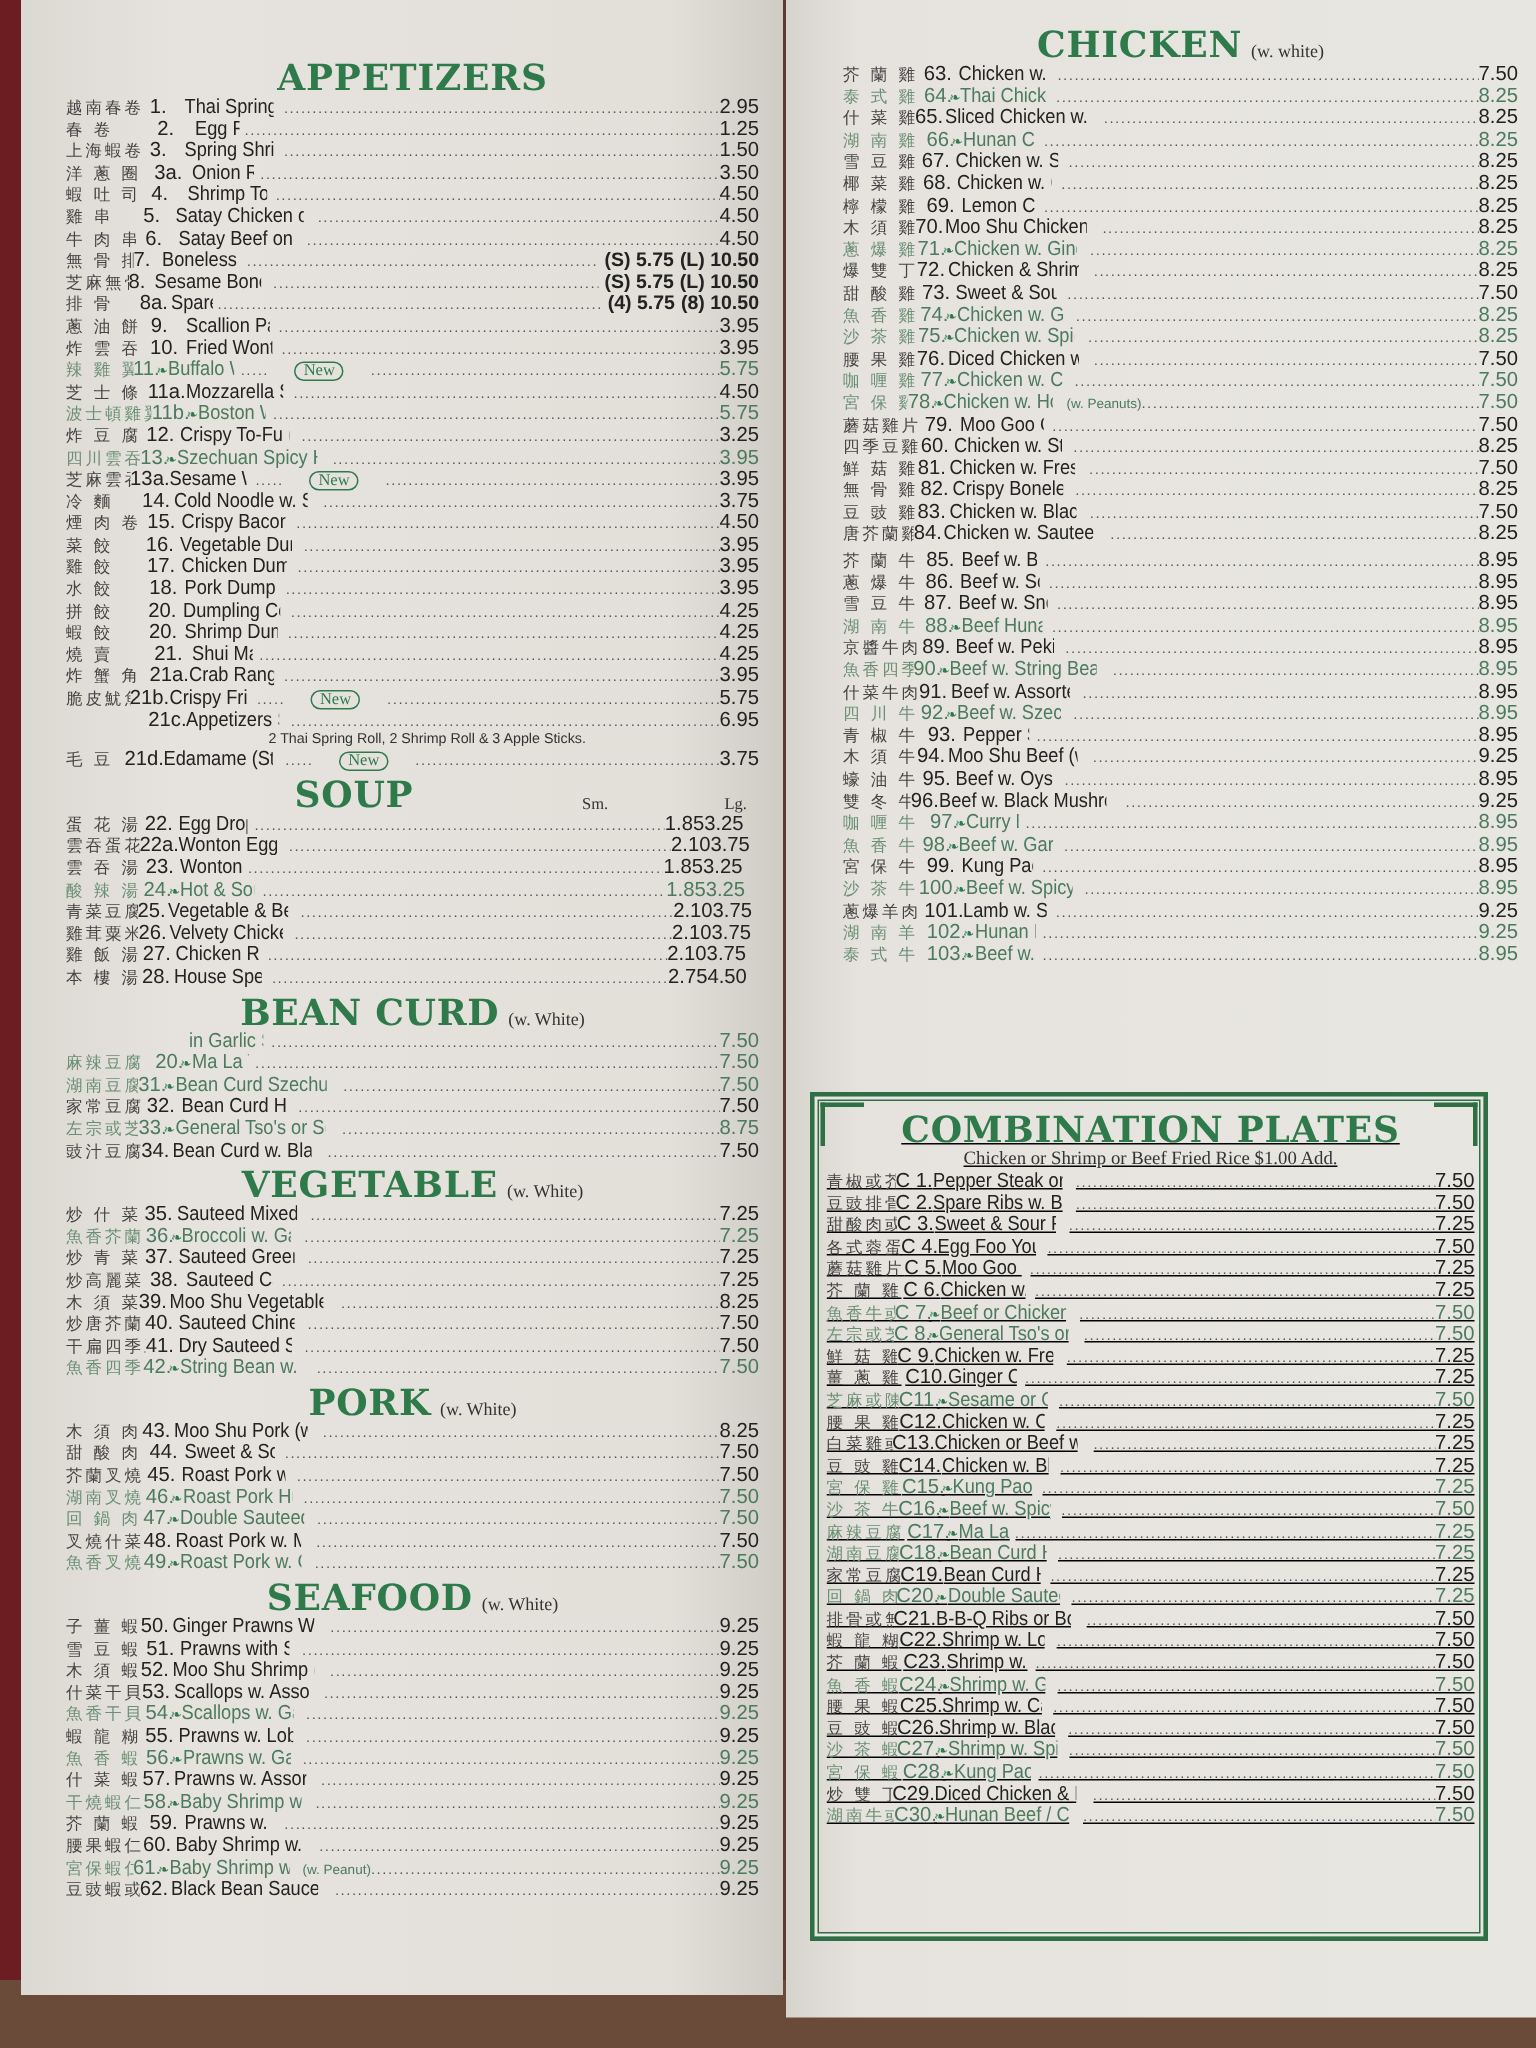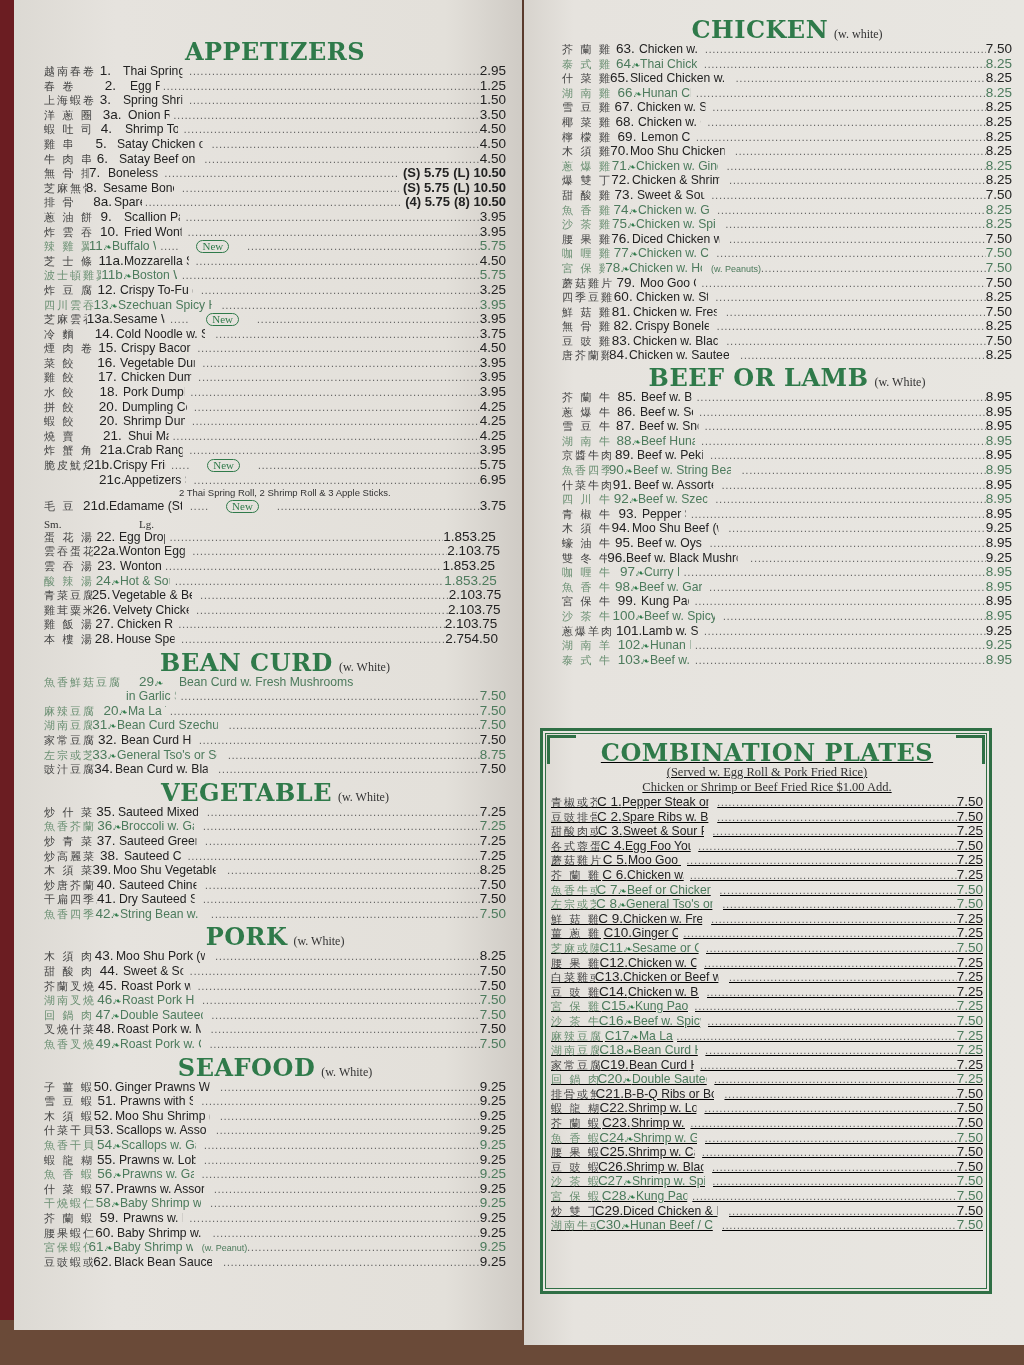--- a/index.html
+++ b/index.html
@@ -299,20 +299,23 @@
             <span class="dots" style="flex: 0 0 18px;"></span>
             <span class="new-badge">New</span>
             <span class="dots"></span>
             <span class="price">3.75</span>
           </div>
         </div>
     </div>
 
     <div class="section" style="margin-top:4px;">
       <div class="soup-hdr">
+        <div class="section-head" style="padding-left:40px;">
+          <span class="section-title">SOUP</span>
+        </div>
         <div class="soup-cols">
           <span>Sm.</span>
           <span>Lg.</span>
         </div>
       </div>
       <div class="list">
           <div class="row">
             <span class="cn">蛋 花 湯</span>
             <span class="num"><span>22.</span></span>
             <span class="name">Egg Drop Soup</span>
@@ -394,25 +397,20 @@
           </div>
         </div>
     </div>
 
     <div class="section" style="margin-top:4px;">
       <div class="section-head">
         <span class="section-title">BEAN CURD</span><span class="section-sub">(w. White)</span>
       </div>
       <div class="list">
           <div class="row spicy">
-            <span class="cn">魚香鮮菇豆腐</span>
-            <span class="num"><span>29.</span><span class="chili">❧</span></span>
-            <span class="name" style="flex: 1 1 auto;">Bean Curd w. Fresh Mushrooms</span>
-          </div>
-          <div class="row spicy">
             <span class="cn"></span>
             <span class="num"></span>
             <span class="name">in Garlic Sauce</span>
             <span class="dots"></span>
             <span class="price">7.50</span>
           </div>
           <div class="row spicy">
             <span class="cn">麻辣豆腐</span>
             <span class="num"><span>20.</span><span class="chili">❧</span></span>
             <span class="name">Ma La Tofu</span>
@@ -834,23 +832,20 @@
             <span class="cn">唐芥蘭雞</span>
             <span class="num"><span>84.</span></span>
             <span class="name">Chicken w. Sauteed Chinese Broccoli</span>
             <span class="dots"></span>
             <span class="price">8.25</span>
           </div>
         </div>
     </div>
 
     <div class="section" style="margin-top:3px;">
-      <div class="section-head">
-        <span class="section-title">BEEF OR LAMB</span><span class="section-sub">(w. White)</span>
-      </div>
       <div class="list">
           <div class="row">
             <span class="cn">芥 蘭 牛</span>
             <span class="num"><span>85.</span></span>
             <span class="name">Beef w. Broccoli</span>
             <span class="dots"></span>
             <span class="price">8.95</span>
           </div>
           <div class="row">
             <span class="cn">蔥 爆 牛</span>
@@ -982,21 +977,20 @@
     </div>
   </div>
 
   <div class="combo-box">
     <div class="combo-corner tl"></div>
     <div class="combo-corner tr"></div>
     <div class="combo-inner">
       <div class="section-head">
         <span class="section-title">COMBINATION PLATES</span>
       </div>
-      <div class="combo-sub">(Served w. Egg Roll &amp; Pork Fried Rice)</div>
       <div class="combo-sub">Chicken or Shrimp or Beef Fried Rice $1.00 Add.</div>
       <div class="list">
           <div class="row">
             <span class="cn">青椒或芥蘭牛</span>
             <span class="num"><span>C 1.</span></span>
             <span class="name">Pepper Steak or Beef w. Broccoli</span>
             <span class="dots"></span>
             <span class="price">7.50</span>
           </div>
           <div class="row">

